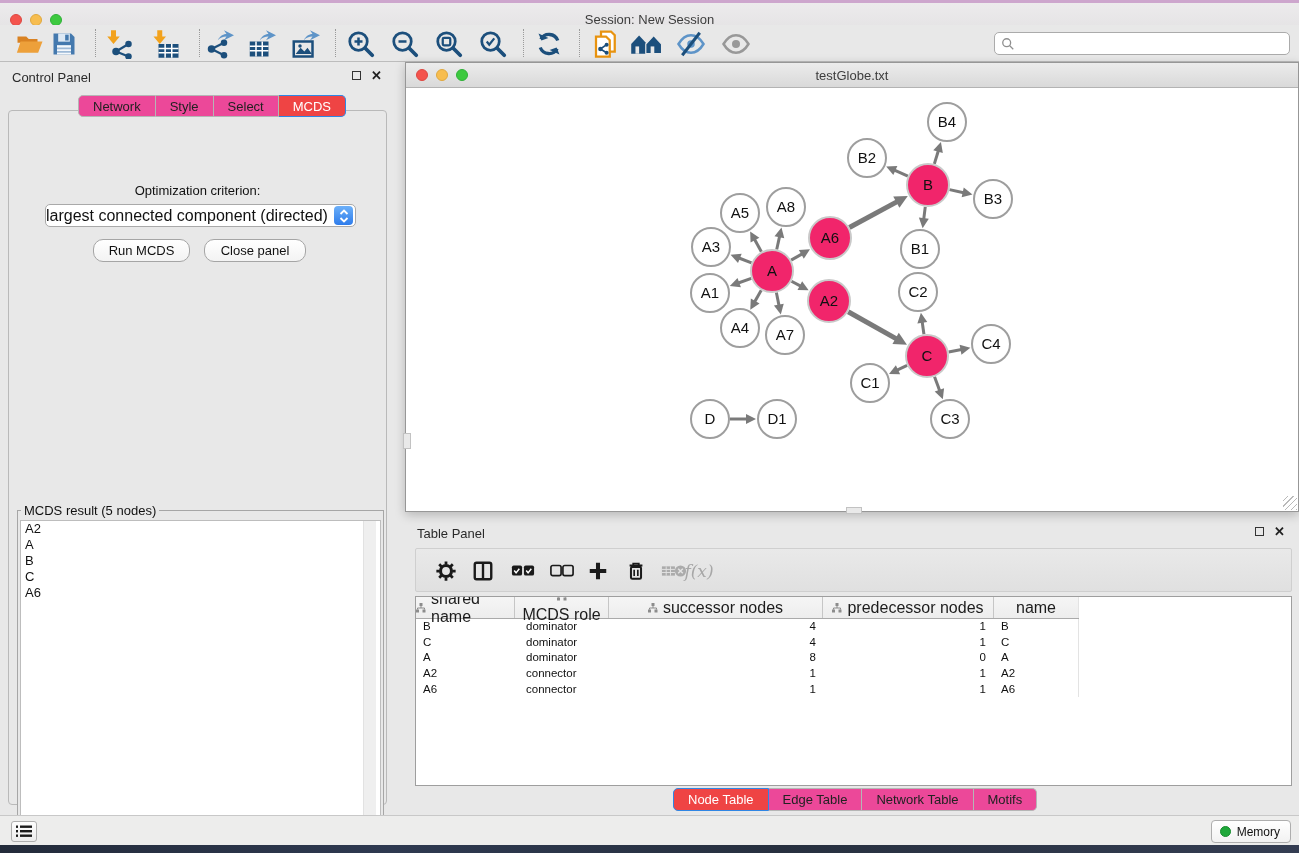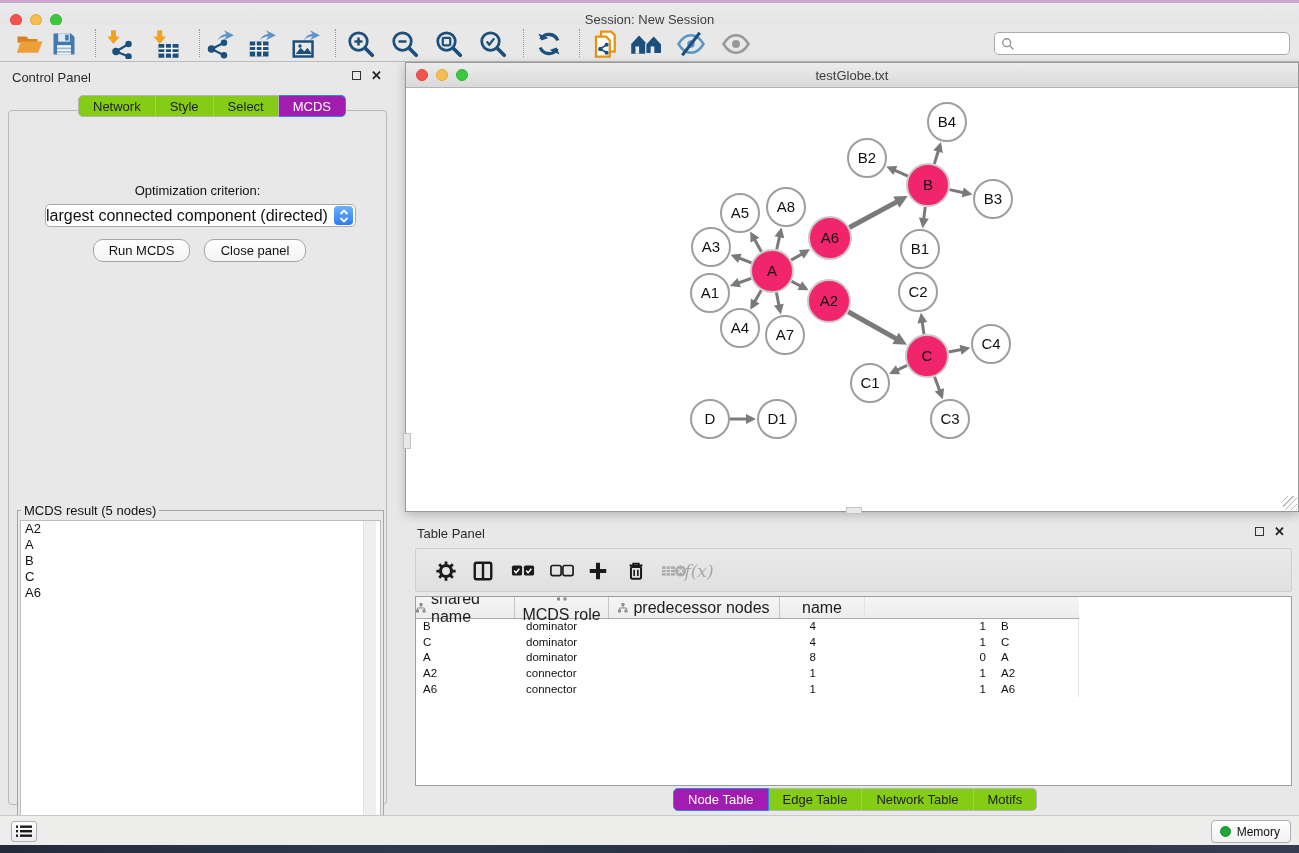--- a/index.html
+++ b/index.html
@@ -39,25 +39,25 @@
 
   
   #control-panel { left:0; top:62px; width:396px; height:753px; }
   .panel-head { height:30px; display:flex; align-items:center; font-size:13px; color:#2a2a2a; }
   .panel-head .ph-title { margin-left:12px; }
   .ph-btns { position:absolute; right:14px; top:9px; display:flex; gap:10px; align-items:center; }
   .float-btn { width:9px; height:9px; border:1.6px solid #333; background:transparent; }
   .close-btn { font-size:13px; font-weight:bold; color:#222; line-height:9px; }
 
   #cp-tabs { position:absolute; left:78px; top:33px; display:flex; height:22px; z-index:3; }
-  .seg { background:#84cc16; border:1px solid #b5b5b5; border-left:none; font-size:13px;
+  .seg { background:#ec4899; border:1px solid #b5b5b5; border-left:none; font-size:13px;
     color:#222; display:flex; align-items:center; justify-content:center; padding:0 14px; }
   .seg:first-child { border-left:1px solid #b5b5b5; border-radius:5px 0 0 5px; }
   .seg:last-child { border-radius:0 5px 5px 0; }
-  .seg.active { background:#a21caf; border-color:#2f86e4; color:#fff; }
+  .seg.active { background:#ef4444; border-color:#2f86e4; color:#fff; }
 
   #cp-body { position:absolute; left:8px; top:48px; width:379px; height:695px;
     border:1px solid #b9b9b9; border-radius:4px; background:#e8e8e8; }
   #opt-label { position:absolute; left:0; width:100%; top:72px; text-align:center;
     font-size:13px; color:#111; }
   #combo { position:absolute; left:36px; top:93px; width:311px; height:23px; background:#fff;
     border:1px solid #a9a9a9; border-radius:5px; display:flex; align-items:center; }
   #combo .combo-text { font-size:16px; color:#111; flex:1; white-space:nowrap; }
   #combo .stepper { width:19px; height:19px; margin-right:2px; border-radius:4px;
     background:linear-gradient(#6cb0f9,#2e7ceb); display:flex; align-items:center; justify-content:center; }
@@ -497,20 +497,29 @@
       </div>
       <div class="hcell c1" style="padding:0">
         <svg width="10" height="10" viewBox="0 0 10 10">
             <rect x="3.5" y="0" width="3" height="3" fill="#8c8c8c"></rect>
             <rect x="0" y="6.5" width="3" height="3" fill="#8c8c8c"></rect>
             <rect x="6.5" y="6.5" width="3" height="3" fill="#8c8c8c"></rect>
             <path d="M5 3 v2 M1.5 6.5 v-1.5 h7 v1.5" stroke="#8c8c8c" fill="none"></path>
           </svg>
         <span>MCDS role</span>
       </div>
+      <div class="hcell c2" style="padding:0">
+        <svg width="10" height="10" viewBox="0 0 10 10">
+            <rect x="3.5" y="0" width="3" height="3" fill="#8c8c8c"></rect>
+            <rect x="0" y="6.5" width="3" height="3" fill="#8c8c8c"></rect>
+            <rect x="6.5" y="6.5" width="3" height="3" fill="#8c8c8c"></rect>
+            <path d="M5 3 v2 M1.5 6.5 v-1.5 h7 v1.5" stroke="#8c8c8c" fill="none"></path>
+          </svg>
+        <span>successor nodes</span>
+      </div>
       <div class="hcell c3" style="padding:0">
         <svg width="10" height="10" viewBox="0 0 10 10">
             <rect x="3.5" y="0" width="3" height="3" fill="#8c8c8c"></rect>
             <rect x="0" y="6.5" width="3" height="3" fill="#8c8c8c"></rect>
             <rect x="6.5" y="6.5" width="3" height="3" fill="#8c8c8c"></rect>
             <path d="M5 3 v2 M1.5 6.5 v-1.5 h7 v1.5" stroke="#8c8c8c" fill="none"></path>
           </svg>
         <span>predecessor nodes</span>
       </div>
       <div class="hcell c4" style="padding:0">

